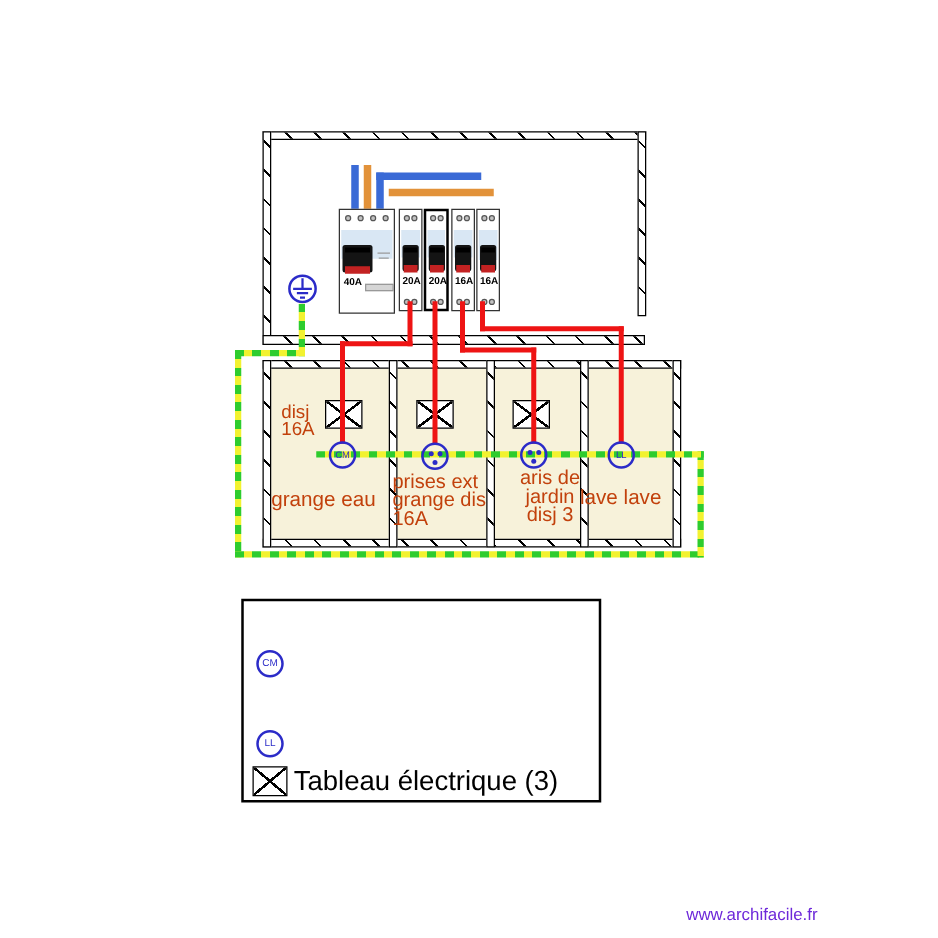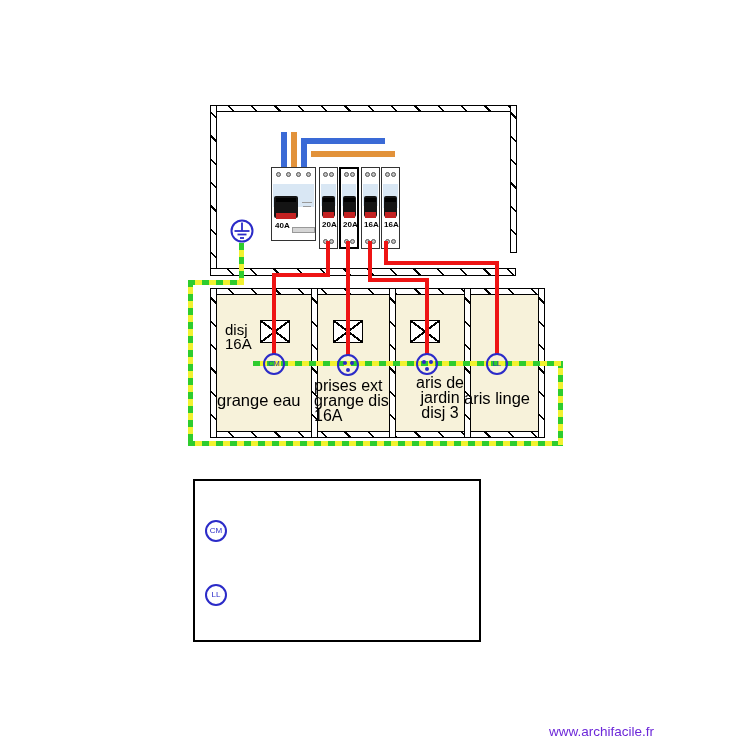--- a/index.html
+++ b/index.html
@@ -43,21 +43,21 @@
   .socket .slabel{position:absolute;left:0;right:0;top:50%;transform:translateY(-52%);
     text-align:center;font-size:7.5px;color:#2b2bc8;line-height:1;}
   .dot{position:absolute;width:4px;height:4px;border-radius:50%;background:#2b2bc8;}
   .xbox{position:absolute;box-sizing:border-box;border:1.5px solid #000;
     background:
       linear-gradient(to top right,transparent calc(50% - 1px),#000 calc(50% - 1px) calc(50% + 1px),transparent calc(50% + 1px)),
       linear-gradient(to bottom right,transparent calc(50% - 1px),#000 calc(50% - 1px) calc(50% + 1px),transparent calc(50% + 1px)),
       #fff;}
 
   
-  .ctext{position:absolute;color:#000000;white-space:pre;}
+  .ctext{position:absolute;color:#c2410c;white-space:pre;}
 
   
   #legend{position:absolute;left:193px;top:479px;width:288px;height:163px;
     box-sizing:border-box;border:2px solid #000;background:#fff;}
   .lrow{position:absolute;left:0;width:100%;height:32px;display:flex;align-items:center;}
   .licon{position:absolute;left:3px;width:36px;display:flex;justify-content:center;align-items:center;}
   .ltext{position:absolute;left:40px;font-size:22px;color:#000;white-space:nowrap;}
   .lcircle{position:relative;width:22px;height:22px;box-sizing:border-box;
     border:2px solid #2b2bc8;border-radius:50%;background:#fff;}
   .lcircle .slabel{position:absolute;left:0;right:0;top:50%;transform:translateY(-52%);
@@ -92,21 +92,21 @@
   <div class="wire" style="left:281px;top:132px;width:6px;height:36px;background:#3a6ad6"></div>
   <div class="wire" style="left:291px;top:132px;width:6px;height:36px;background:#e2923a"></div>
   <div class="wire" style="left:301px;top:138px;width:6px;height:30px;background:#3a6ad6"></div>
   <div class="wire" style="left:301px;top:138px;width:84px;height:6px;background:#3a6ad6"></div>
   <div class="wire" style="left:311px;top:151px;width:84px;height:6px;background:#e2923a"></div>
 
   <div class="xbox" style="left:260px;top:320px;width:30px;height:23px"></div>
   <div class="xbox" style="left:333px;top:320px;width:30px;height:23px"></div>
   <div class="xbox" style="left:410px;top:320px;width:30px;height:23px"></div>
 
-  <div class="breaker" style="left:271px;top:167px;width:45px;height:74px">
+  <div class="breaker" style="left:271px;top:167px;width:45px;height:84px">
     <div class="screwrow" style="top:4px">
       <div class="screw"></div>
         <div class="screw"></div>
         <div class="screw"></div>
         <div class="screw"></div>
     </div>
     <div class="blueband" style="top:16px;height:23px"></div>
     <div class="switch" style="left:2px;top:28px;width:24px;height:22px"></div>
     <div class="redband" style="left:4px;top:45px;width:20px;height:6px"></div>
     <div class="tinymark" style="left:30px;top:34px;width:10px"></div>
@@ -225,34 +225,40 @@
 
   <div class="ctext" style="left:225px;top:323px;font-size:15px;line-height:13.5px">disj
 16A</div>
   <div class="ctext" style="left:217px;top:391px;font-size:16.5px">grange eau</div>
   <div class="ctext" style="left:314px;top:378px;font-size:16px;line-height:15.2px">prises ext
 grange dis
 16A</div>
   <div class="ctext" style="left:397px;top:375px;width:86px;font-size:16px;line-height:15.2px;text-align:center">aris de
 jardin
 disj 3</div>
-  <div class="ctext" style="left:464px;top:389px;font-size:16.5px">aris linge</div>
+  <div class="ctext" style="left:464px;top:389px;font-size:16.5px">lave lave</div>
 
   <div id="legend">
     <div class="lrow" style="top:34px">
       <div class="licon">
         <div class="lcircle">
             <div class="slabel">CM</div>
           </div>
       </div>
     </div>
     <div class="lrow" style="top:98px">
       <div class="licon">
         <div class="lcircle">
             <div class="slabel">LL</div>
           </div>
       </div>
     </div>
+    <div class="lrow" style="top:128px">
+      <div class="licon">
+          <div class="lsquare"></div>
+        </div>
+      <div class="ltext">Tableau électrique (3)</div>
+    </div>
   </div>
 
   <div id="footer-text">www.archifacile.fr</div>
 
 </div>
 
 </body></html>

